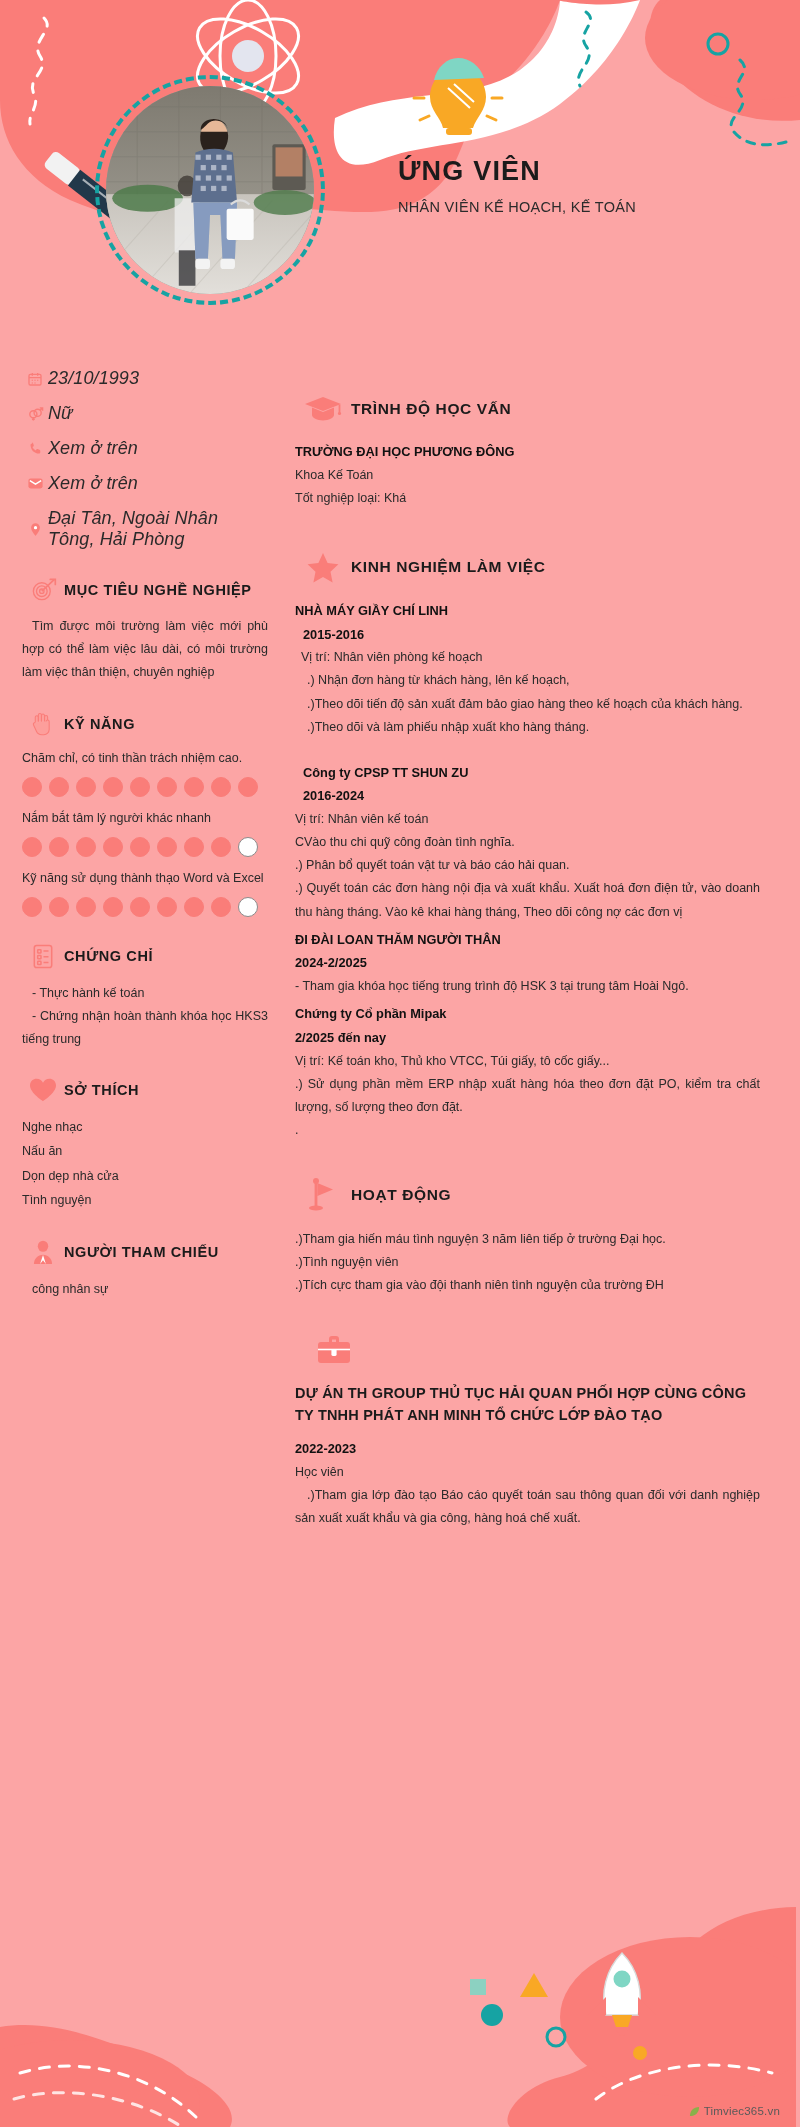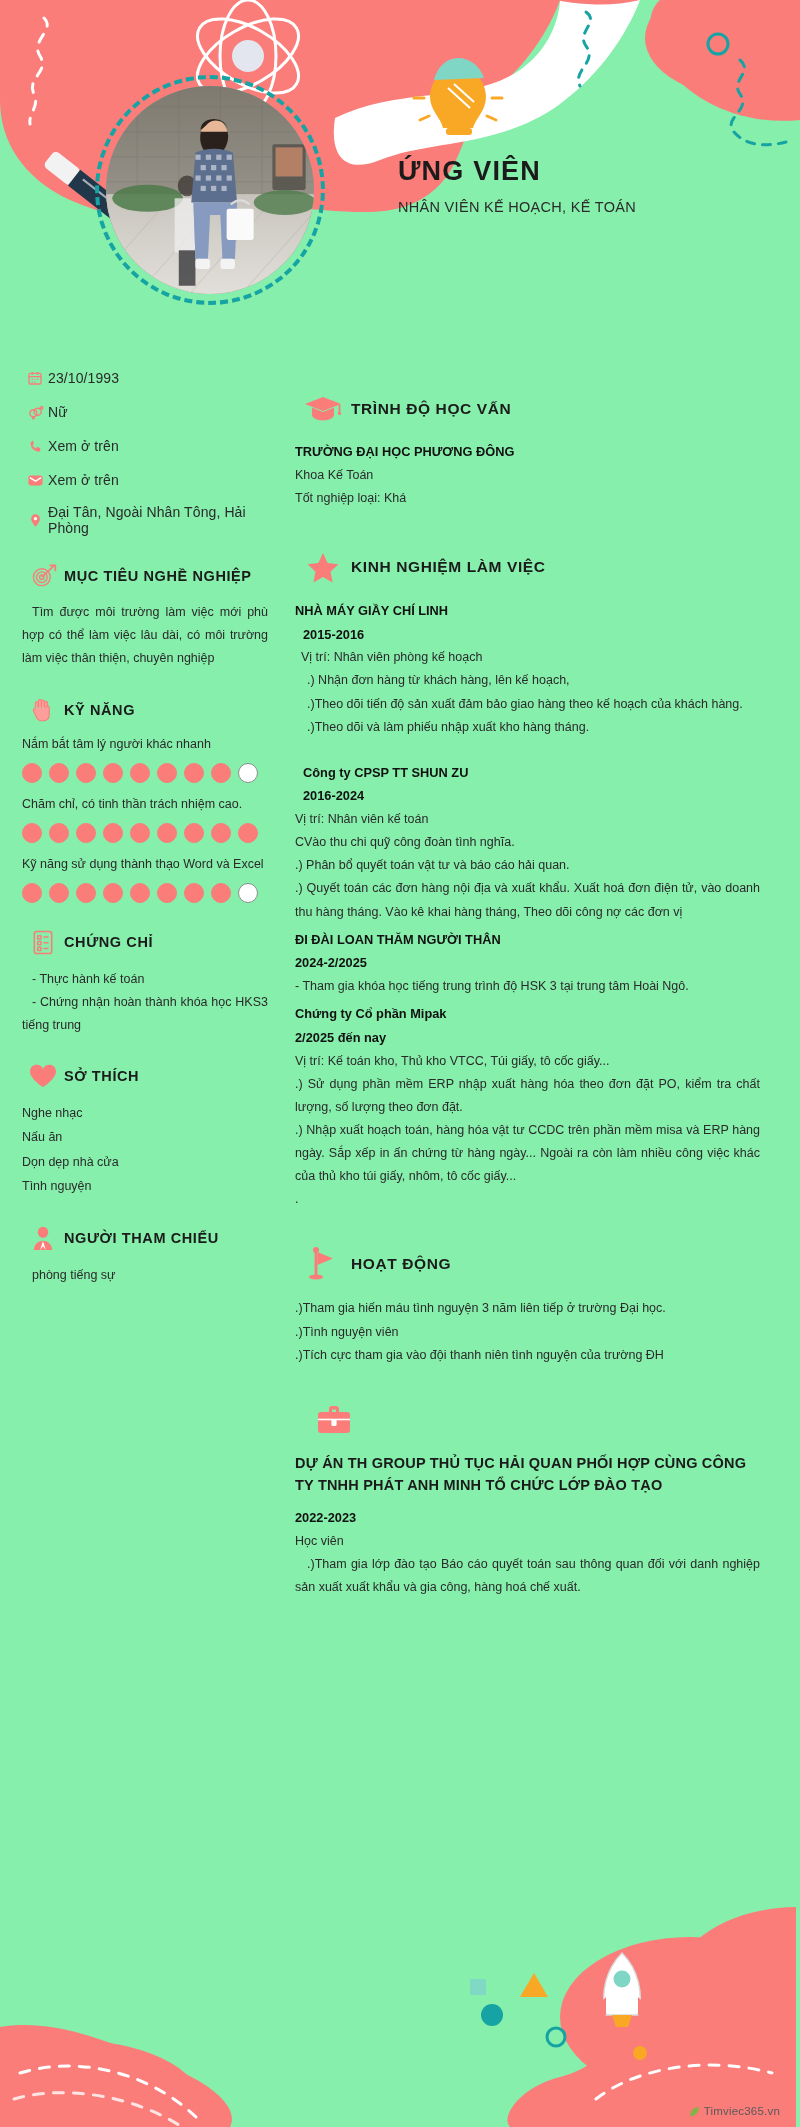--- a/index.html
+++ b/index.html
@@ -6,21 +6,21 @@
   html, body {
     width: 800px;
     background: #ffffff;
     font-family: "Liberation Sans", "DejaVu Sans", sans-serif;
     color: #231f20;
   }
   .page {
     position: relative;
     width: 800px;
     height: 2127px;
-    background: #86efac;
+    background: #fca5a5;
     overflow: hidden;
   }
 
   
   .header {
     position: absolute;
     top: 0; left: 0;
     width: 800px;
     height: 348px;
     overflow: hidden;
@@ -81,23 +81,24 @@
     align-items: center;
     margin-bottom: 14px;
     min-height: 20px;
   }
   .contact-ico {
     width: 26px; min-width: 26px;
     display: flex; align-items: center; justify-content: center;
     color: #fa7d79;
   }
   .contact-txt {
-    font-size: 14px;
+    font-size: 18px;
     color: #2a2a2a;
     letter-spacing: .1px;
+    font-style: italic;
   }
 
   
   .sec-head {
     display: flex;
     align-items: center;
     margin: 26px 0 12px 0;
   }
   .sec-head .sec-ico {
     width: 42px; min-width: 42px;
@@ -387,45 +388,45 @@
             <path d="M7.2 12V5.2a1.6 1.6 0 013.2 0V12"></path>
             <path d="M10.4 12V5.8a1.6 1.6 0 013.2 0V12"></path>
             <path d="M13.6 12V7.4a1.6 1.6 0 013.2 0v7"></path>
             <path d="M4 13c-1.6 0-2.4 1.3-1.8 2.6l3 6.4c1 2.2 3 3.6 5.4 3.6h2.4c3 0 5.4-2.4 5.4-5.4V12c0-2.2-3.2-2.2-3.2 0"></path>
           </svg>
         </span>
         <span class="sec-title">KỸ NĂNG</span>
       </div>
 
       <div>
+        <div class="skill-label">Chăm chỉ, có tinh thần trách nhiệm cao.</div>
+        <div class="dots">
+            <span class="dot on"></span>
+            <span class="dot on"></span>
+            <span class="dot on"></span>
+            <span class="dot on"></span>
+            <span class="dot on"></span>
+            <span class="dot on"></span>
+            <span class="dot on"></span>
+            <span class="dot on"></span>
+            <span class="dot on"></span>
+          </div>
+      </div>
+      <div>
         <div class="skill-label">Nắm bắt tâm lý người khác nhanh</div>
         <div class="dots">
             <span class="dot on"></span>
             <span class="dot on"></span>
             <span class="dot on"></span>
             <span class="dot on"></span>
             <span class="dot on"></span>
             <span class="dot on"></span>
             <span class="dot on"></span>
             <span class="dot on"></span>
             <span class="dot"></span>
-          </div>
-      </div>
-      <div>
-        <div class="skill-label">Chăm chỉ, có tinh thần trách nhiệm cao.</div>
-        <div class="dots">
-            <span class="dot on"></span>
-            <span class="dot on"></span>
-            <span class="dot on"></span>
-            <span class="dot on"></span>
-            <span class="dot on"></span>
-            <span class="dot on"></span>
-            <span class="dot on"></span>
-            <span class="dot on"></span>
-            <span class="dot on"></span>
           </div>
       </div>
       <div>
         <div class="skill-label">Kỹ năng sử dụng thành thạo Word và Excel</div>
         <div class="dots">
             <span class="dot on"></span>
             <span class="dot on"></span>
             <span class="dot on"></span>
             <span class="dot on"></span>
             <span class="dot on"></span>
@@ -467,21 +468,21 @@
       <div class="sec-head">
         <span class="sec-ico">
           <svg width="24" height="27" viewBox="0 0 24 28" fill="#fa7d79">
             <ellipse cx="12" cy="7.5" rx="5.4" ry="5.8"></ellipse>
             <path d="M2.6 26c0-5.4 4.2-9.6 9.4-9.6s9.4 4.2 9.4 9.6z"></path>
             <path d="M12 16.6 L9 26 L12 22 L15 26 Z" fill="#ffffff"></path>
           </svg>
         </span>
         <span class="sec-title">NGƯỜI THAM CHIẾU</span>
       </div>
-      <div class="body-txt indent">phòng tiếng sự</div>
+      <div class="body-txt indent">công nhân sự</div>
     </div>
 
     <div class="right-col">
 
       <div class="sec-head">
         <span class="sec-ico">
           <svg width="40" height="30" viewBox="0 0 40 30" fill="#fa7d79">
             <path d="M20 3 L38 10 L20 17 L2 10 Z"></path>
             <path d="M9 13.5 V21 c0 3 5.2 5.4 11 5.4 S31 24 31 21 v-7.5 L20 18 Z"></path>
             <path d="M36.5 10.6 v7.6" stroke="#fa7d79" stroke-width="1.8"></path>
@@ -527,21 +528,20 @@
         <div class="entry-org">ĐI ĐÀI LOAN THĂM NGƯỜI THÂN</div>
         <div class="entry-org">2024-2/2025</div>
         <div class="entry-line">- Tham gia khóa học tiếng trung trình độ HSK 3 tại trung tâm Hoài Ngô.</div>
       </div>
 
       <div class="entry">
         <div class="entry-org">Chứng ty Cổ phần Mipak</div>
         <div class="entry-org">2/2025 đến nay</div>
         <div class="entry-line">Vị trí: Kế toán kho, Thủ kho VTCC, Túi giấy, tô cốc giấy...</div>
         <div class="entry-line">.) Sử dụng phần mềm ERP nhập xuất hàng hóa theo đơn đặt PO, kiểm tra chất lượng, số lượng theo đơn đặt.</div>
-        <div class="entry-line">.) Nhập xuất hoạch toán, hàng hóa vật tư CCDC trên phần mềm misa và ERP hàng ngày. Sắp xếp in ấn chứng từ hàng ngày... Ngoài ra còn làm nhiều công việc khác của thủ kho túi giấy, nhôm, tô cốc giấy...</div>
         <div class="entry-line">.</div>
       </div>
 
       <div class="sec-head" style="margin-top:36px">
         <span class="sec-ico">
           <svg width="30" height="34" viewBox="0 0 30 34" fill="#fa7d79">
             <circle cx="8" cy="3" r="3"></circle>
             <rect x="6.6" y="3" width="2.8" height="26" rx="1.2"></rect>
             <path d="M9.4 5 L25 11.5 L9.4 18 Z"></path>
             <ellipse cx="8" cy="30" rx="7" ry="2.6"></ellipse>

